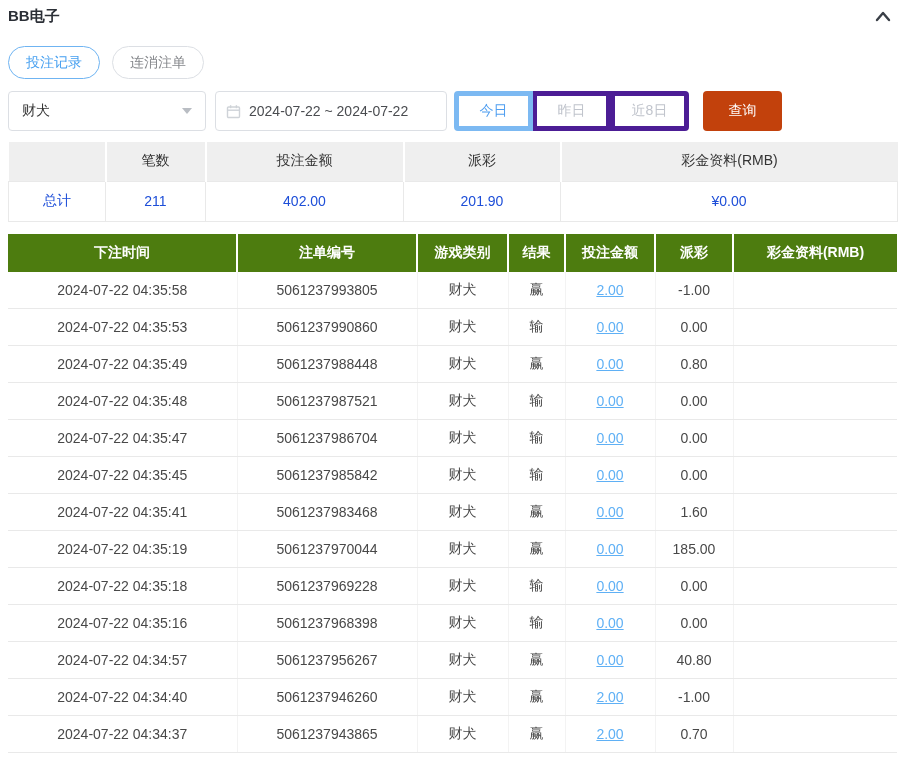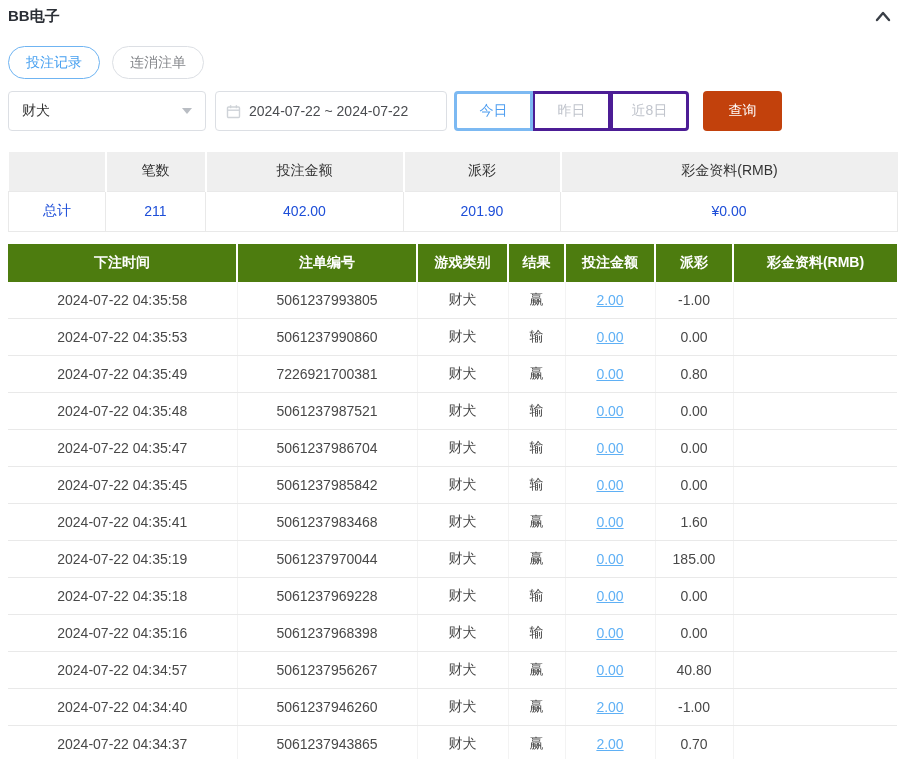--- a/index.html
+++ b/index.html
@@ -16,29 +16,29 @@
   .tabs { margin-top: 17px; display: flex; gap: 12px; height: 34px; align-items: center; }
   .tab { height: 33px; line-height: 31px; padding: 0 17px; border-radius: 17px; font-size: 14px; border: 1px solid #dcdfe4; color: #85878b; background: #fff; cursor: pointer; }
   .tab.active { color: #459ff0; border-color: #6fb4f2; }
 
   
   .filters { margin-top: 12px; display: flex; align-items: center; height: 40px; }
   .select-box { width: 198px; height: 40px; border: 1px solid #dcdfe4; border-radius: 4px; display: flex; align-items: center; justify-content: space-between; padding: 0 13px; font-size: 14px; color: #333; cursor: pointer; }
   .caret-down { width: 0; height: 0; border-left: 5px solid transparent; border-right: 5px solid transparent; border-top: 6px solid #b9bdc3; }
   .date-box { width: 232px; height: 40px; border: 1px solid #dcdfe4; border-radius: 4px; display: flex; align-items: center; gap: 8px; padding: 0 10px; font-size: 14px; color: #4a4c50; margin-left: 9px; cursor: text; }
   .quick-group { display: flex; margin-left: 7px; }
-  .quick-btn { width: 79px; height: 40px; background: #fff; border: 3px solid #4c1d95; font-size: 14px; color: #c0c4cc; cursor: pointer; margin-left: -1px; font-family: inherit; }
+  .quick-btn { width: 79px; height: 40px; background: #fff; border: 5px solid #4c1d95; font-size: 14px; color: #c0c4cc; cursor: pointer; margin-left: -1px; font-family: inherit; }
   .quick-btn:first-child { border-radius: 4px 0 0 4px; margin-left: 0; }
   .quick-btn:last-child { border-radius: 0 4px 4px 0; }
   .quick-btn.active { color: #4f9ef0; border-color: #7cb9f2; position: relative; z-index: 1; }
   .search-btn { width: 79px; height: 40px; margin-left: 14px; background: #c2410c; border: none; border-radius: 4px; color: #fff; font-size: 14px; cursor: pointer; font-family: inherit; }
 
   
   table { border-collapse: collapse; table-layout: fixed; width: 889px; text-align: center; font-size: 14px; }
-  .summary-table { margin-top: 21px; }
+  .summary-table { margin-top: 11px; }
   .summary-table th { background: #efefef; height: 39px; font-weight: 400; color: #333; border-right: 2px solid #fff; }
   .summary-table th:last-child { border-right: none; }
   .summary-table td { height: 40px; border: 1px solid #e9e9e9; color: #1d4ed8; background: #fff; }
 
   
   .records-table { margin-top: 12px; }
   .records-table th { background: #4d7c0f; color: #fff; font-weight: 700; height: 38px; border-right: 2px solid #fff; }
   .records-table th:last-child { border-right: none; }
   .records-table td { height: 37px; border-bottom: 1px solid #e9e9e9; border-right: 1px solid #f3f3f3; color: #484848; background: #fff; }
   .records-table td:last-child { border-right: none; }
@@ -152,21 +152,21 @@
           <td>5061237990860</td>
           <td>财犬</td>
           <td>输</td>
           <td><span class="amt-link">0.00</span></td>
           <td>0.00</td>
           <td></td>
         </tr>
 
         <tr>
           <td>2024-07-22 04:35:49</td>
-          <td>7226921700381</td>
+          <td>5061237988448</td>
           <td>财犬</td>
           <td>赢</td>
           <td><span class="amt-link">0.00</span></td>
           <td>0.80</td>
           <td></td>
         </tr>
 
         <tr>
           <td>2024-07-22 04:35:48</td>
           <td>5061237987521</td>

